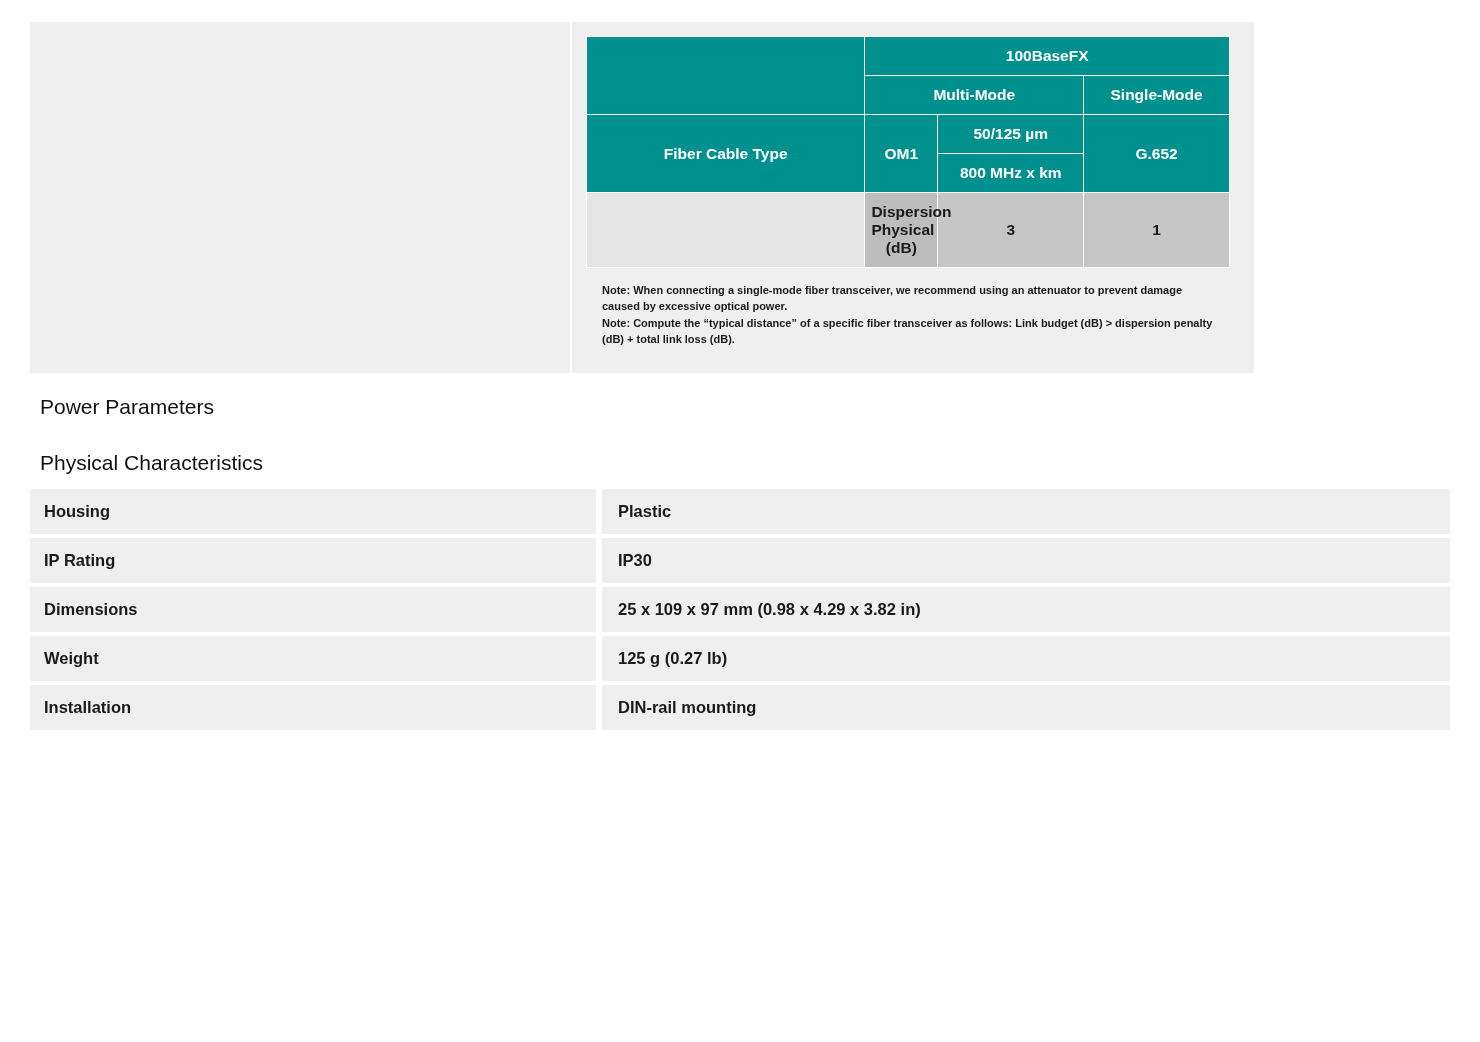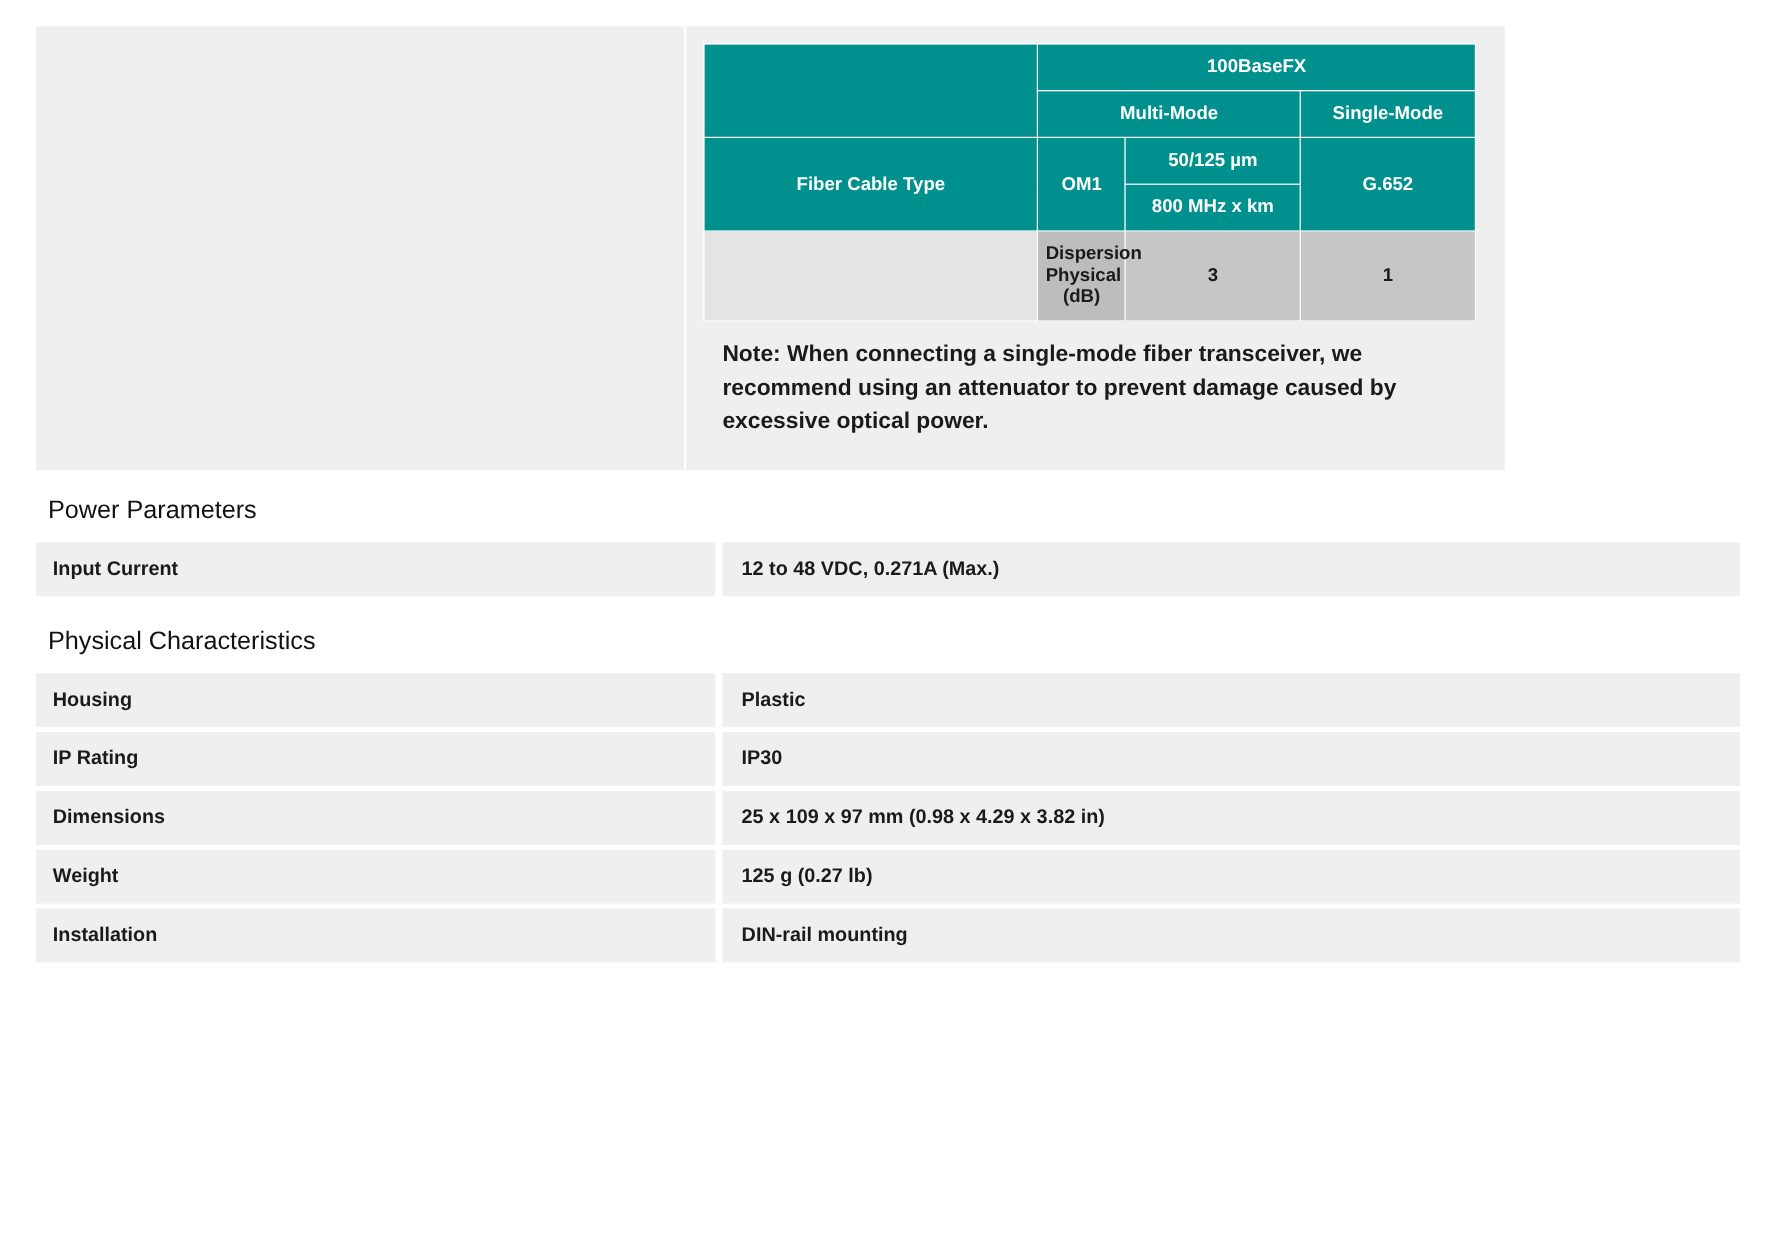--- a/index.html
+++ b/index.html
@@ -67,21 +67,21 @@
   .grey-empty {
     background: #e4e4e4;
   }
   .cell-tall {
     height: 56px;
     margin-top: 48px;
   }
   .note-box {
     background: #efefef;
     padding: 14px 16px 8px 16px;
-    font-size: 19px;
+    font-size: 11px;
     line-height: 1.48;
     font-weight: bold;
     color: #1a1a1a;
   }
   .note-box p {
     margin: 0;
   }
 
   
   .section-title {
@@ -151,32 +151,29 @@
             <td class="grey-empty"></td>
             <td class="grey-dark">Dispersion Physical (dB)</td>
             <td class="grey-mid">3</td>
             <td class="grey-mid">1</td>
           </tr>
         </tbody>
       </table>
 
       <div class="note-box">
         <p>Note: When connecting a single-mode fiber transceiver, we recommend using an attenuator to prevent damage caused by excessive optical power.</p>
+        <p>Note: Compute the “typical distance” of a specific fiber transceiver as follows: Link budget (dB) &gt; dispersion penalty (dB) + total link loss (dB).</p>
       </div>
 
     </div>
   </div>
 
   <div class="section-title">Power Parameters</div>
   <table class="spec">
     <tbody>
-      <tr>
-        <td class="key">Input Current</td>
-        <td class="val">12 to 48 VDC, 0.271A (Max.)</td>
-      </tr>
     </tbody>
   </table>
 
   <div class="section-title">Physical Characteristics</div>
   <table class="spec">
     <tbody>
       <tr>
         <td class="key">Housing</td>
         <td class="val">Plastic</td>
       </tr>

